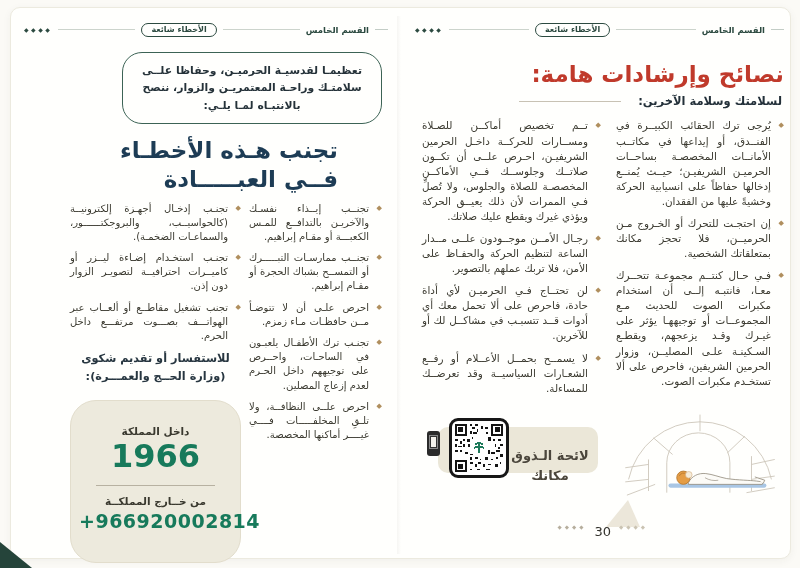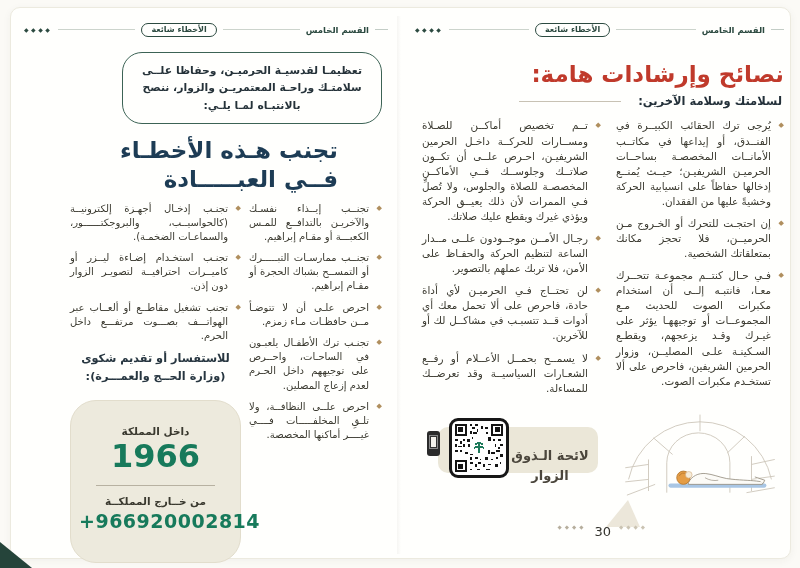--- a/index.html
+++ b/index.html
@@ -146,21 +146,21 @@
             <li>تــم تخصيص أماكــن للصـلاة ومســارات للحركــة داخـل الحرمين الشريفيـن، احـرص علــى أن تكــون صلاتــك وجلوســك فــي الأماكــن المخصصـة للصلاة والجلوس، ولا تُصلِّ فـي الممرات لأن ذلك يعيــق الحركة ويؤذي غيرك ويقطع عليك صلاتك.</li>
             <li>رجـال الأمــن موجــودون علــى مــدار الساعة لتنظيم الحركة والحفـاظ على الأمن، فلا تربك عملهم بالتصوير.</li>
             <li>لن تحتــاج فـي الحرميـن لأي أداة حادة، فاحرص على ألا تحمل معك أي أدوات قــد تتسبـب في مشاكــل لك أو للآخرين.</li>
             <li>لا يسمــح بحمــل الأعــلام أو رفــع الشعـارات السياسيــة وقد تعرضــك للمساءلة.</li>
           </ul>
 
         <div class="qr-block">
           <div class="qr-pill">
             <div class="qr-pill-label">
               <div>لائحة الـذوق</div>
-              <div>الزوار</div>
+              <div>مكانك</div>
             </div>
           </div>
           <div class="qr-code">
             <svg viewBox="0 0 29 29" xmlns="http://www.w3.org/2000/svg" shape-rendering="crispEdges">
               <g fill="#141414">
                 <rect x="0" y="0" width="7" height="7"></rect>
                   <rect x="22" y="0" width="7" height="7"></rect>
                   <rect x="0" y="22" width="7" height="7"></rect>
                 <rect x="1" y="1" width="5" height="5" fill="#fff"></rect>
                   <rect x="23" y="1" width="5" height="5" fill="#fff"></rect>

